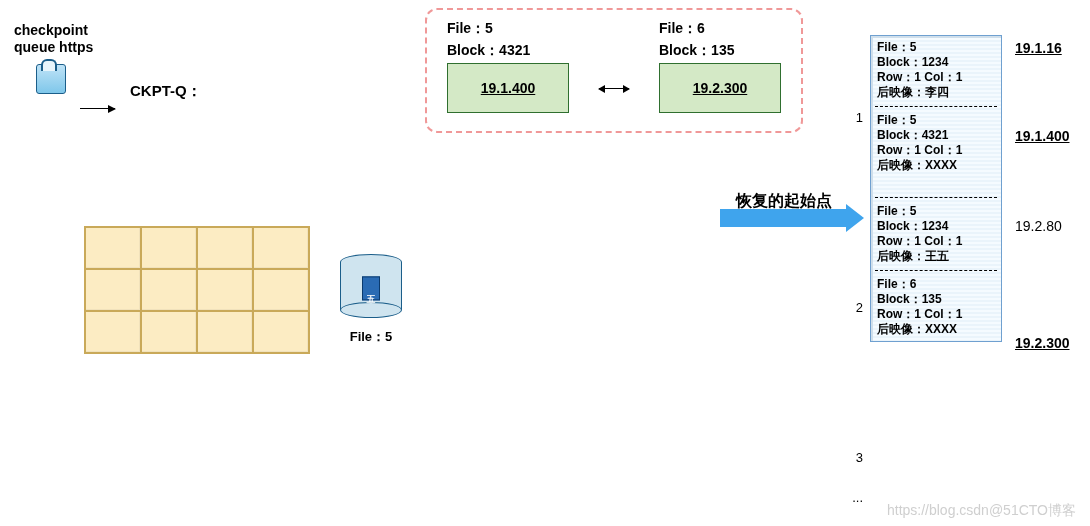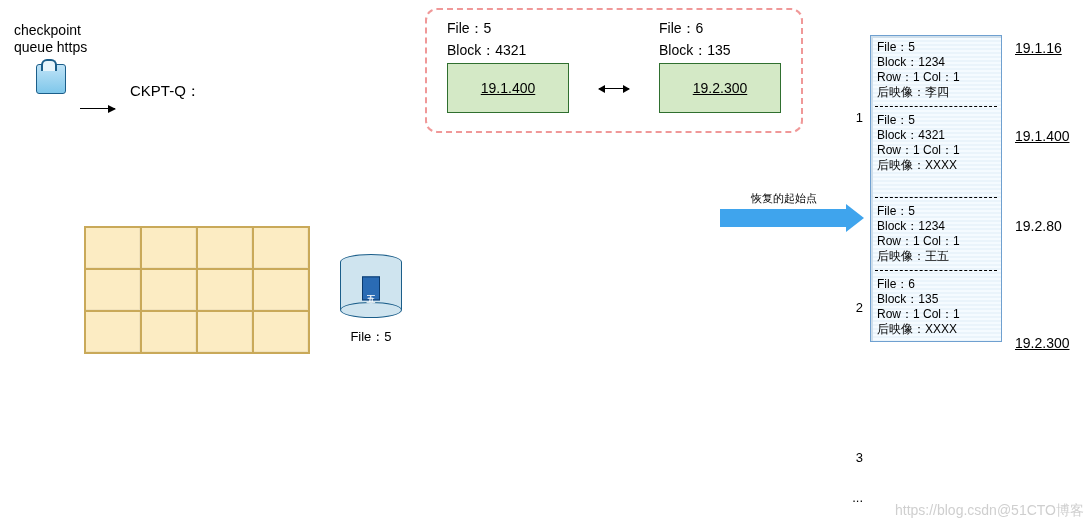--- a/index.html
+++ b/index.html
@@ -7,21 +7,21 @@
     padding: 0;
     width: 1090px;
     height: 526px;
     font-family: Arial, "Microsoft YaHei", sans-serif;
     font-size: 13px;
     position: relative;
     background: #fff;
     overflow: hidden;
   }
   .abs { position: absolute; }
-  .bold { font-weight: normal; }
+  .bold { font-weight: bold; }
   .underline { text-decoration: underline; }
 
   
   .title { font-size: 14px; line-height: 1.2; }
   .latch-icon {
     width: 28px; height: 28px;
     background: linear-gradient(#bfe3f7, #7fc7ea);
     border: 1px solid #1b5e8a;
     border-radius: 3px;
     position: relative;
@@ -176,21 +176,21 @@
     right: -16px; top: -5px;
     border-left: 18px solid #3fa4ed;
     border-top: 14px solid transparent;
     border-bottom: 14px solid transparent;
   }
   .arrow-label {
     position: absolute;
     top: -18px;
     width: 100%;
     text-align: center;
-    font-size: 11px;
+    font-size: 16px;
   }
 
   .watermark {
     color: #cfcfcf;
     font-size: 14px;
   }
 </style>
 </head>
 <body>
 
@@ -289,13 +289,13 @@
 <div class="abs scn-label bold underline" style="left:1015px; top:40px;">19.1.16</div>
 <div class="abs scn-label bold underline" style="left:1015px; top:128px;">19.1.400</div>
 <div class="abs scn-label" style="left:1015px; top:218px;">19.2.80</div>
 <div class="abs scn-label bold underline" style="left:1015px; top:335px;">19.2.300</div>
 
 <div class="abs group-num" style="left:845px; top:110px;">1</div>
 <div class="abs group-num" style="left:845px; top:300px;">2</div>
 <div class="abs group-num" style="left:845px; top:450px;">3</div>
 <div class="abs group-num" style="left:845px; top:490px;">...</div>
 
-<div class="abs watermark" style="right:6px; bottom:6px;">https://blog.csdn@51CTO博客</div>
+<div class="abs watermark" style="right:14px; bottom:6px;">https://blog.csdn@51CTO博客</div>
 
 </body></html>

